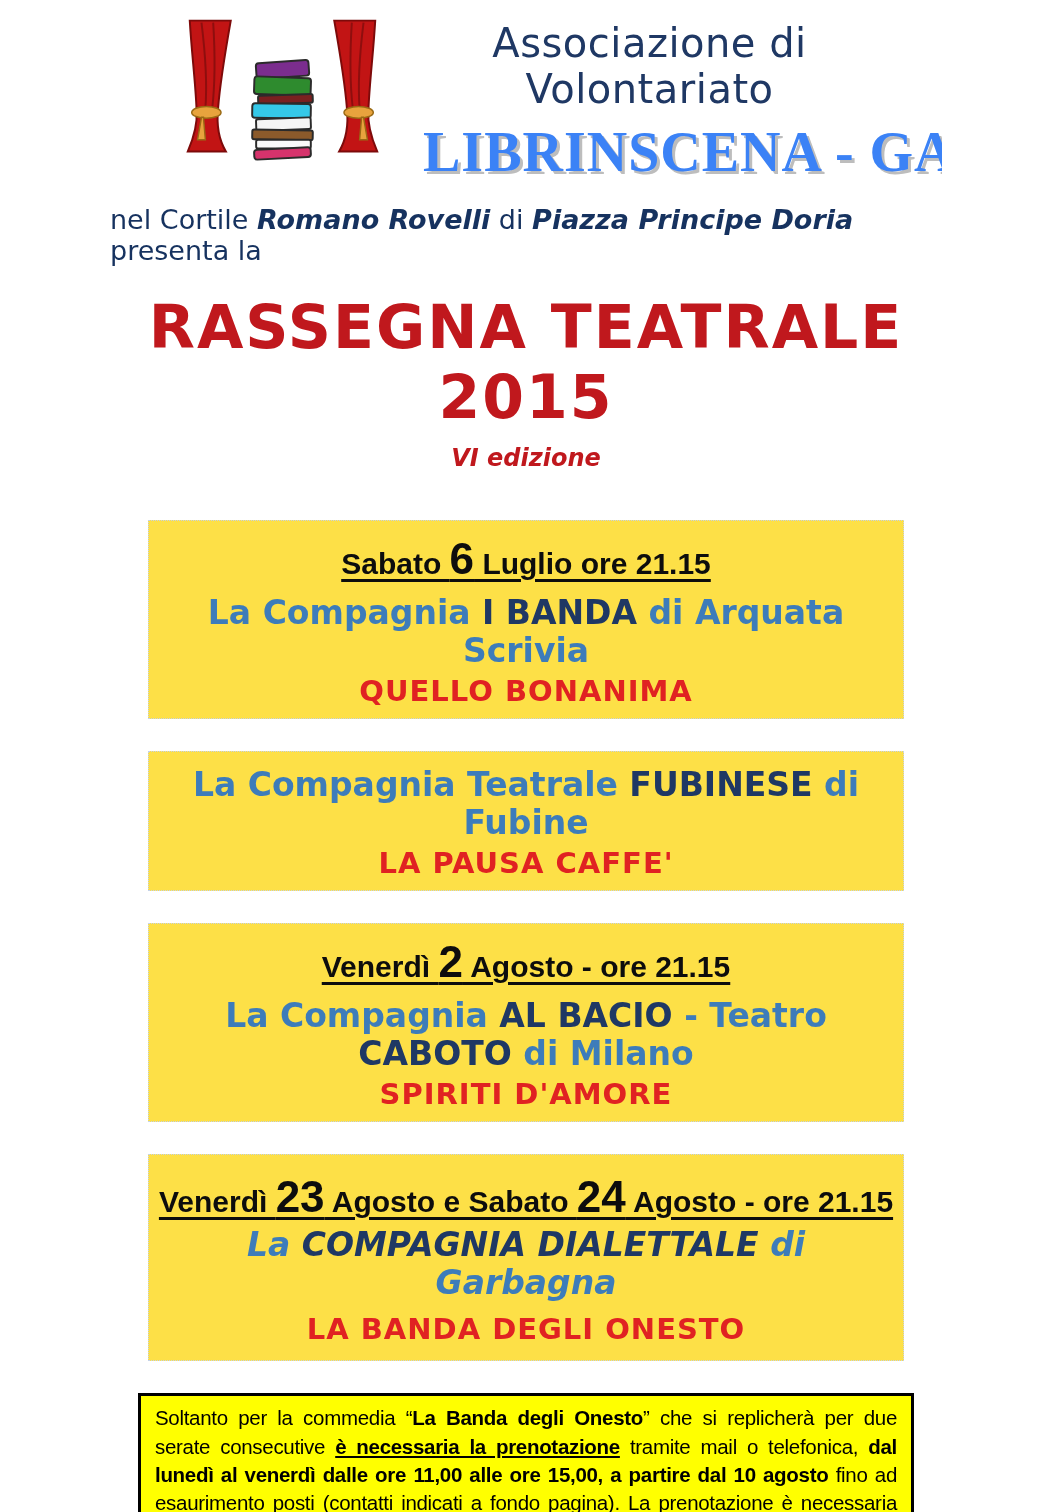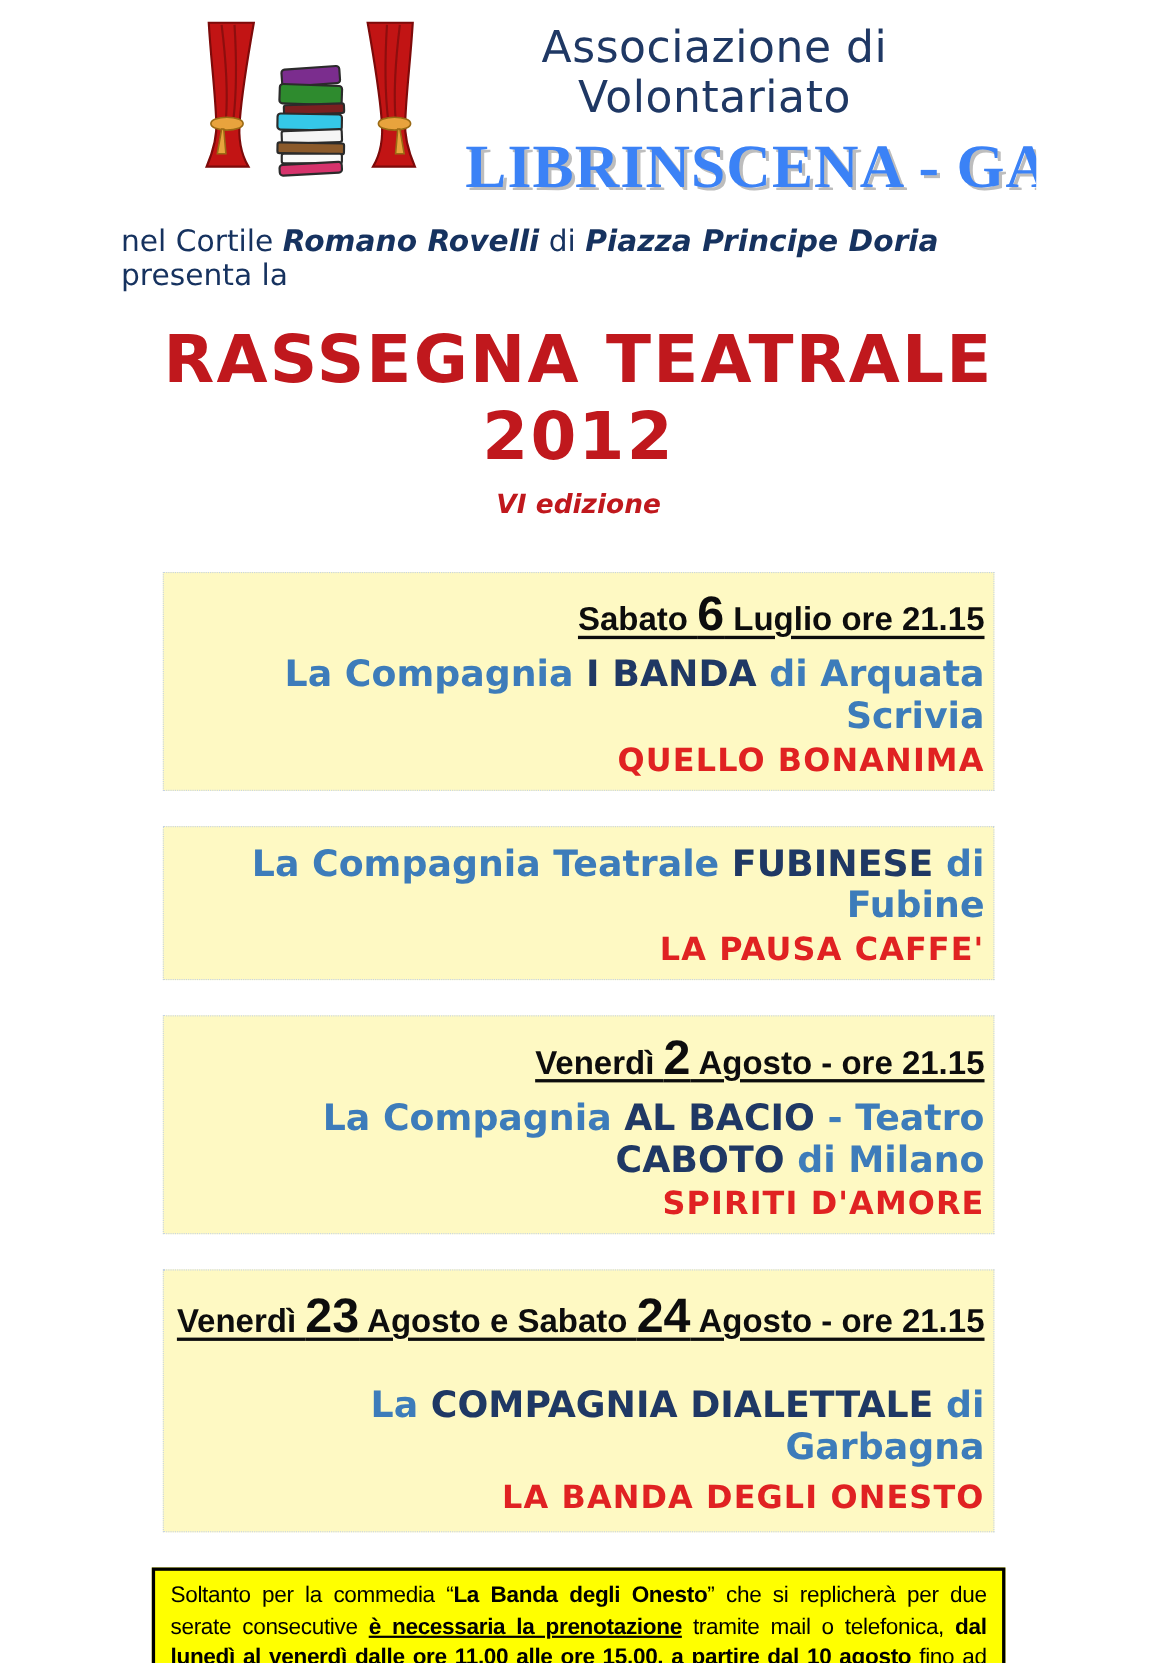--- a/index.html
+++ b/index.html
@@ -28,38 +28,38 @@
     text-align: center; color: #c0181d; font-size: 60px; font-weight: bold;
     letter-spacing: 2px; margin-top: 26px; font-family: "DejaVu Sans", sans-serif;
   }
   .edition {
     text-align: center; color: #c0181d; font-size: 24px;
     font-weight: bold; font-style: italic; margin-top: 12px;
   }
   
   .events { margin: 48px 38px 0; }
   .event {
-    background: #fef9c3; border: 1px dotted #c4d2e6; text-align: right;
+    background: #fde047; border: 1px dotted #c4d2e6; text-align: center;
     padding: 8px 8px 10px; margin-bottom: 32px;
   }
   .event-date {
     font-family: "Liberation Sans", sans-serif; font-weight: bold;
     font-size: 30px; color: #0d0d0d; line-height: 1.35;
   }
   .date-u { text-decoration: underline; text-underline-offset: 5px; }
   .event-date .num { font-size: 44px; }
   .event-company { font-size: 33px; font-weight: bold; margin-top: 6px; line-height: 1.15; }
   .event-company .lt { color: #3d7cba; }
   .event-company .dk { color: #1f3864; }
   .event-play {
     font-size: 29px; font-weight: bold; color: #e02222;
     letter-spacing: 1px; margin-top: 6px; line-height: 1.1;
   }
   .event.spaced { padding: 12px 8px 14px; }
-  .event.spaced .event-company { margin-top: 32px; }
+  .event.spaced .event-company { margin-top: 0; font-style: italic; }
   .event.spaced .event-play { margin-top: 12px; }
   
   .notice {
     margin: 16px 28px 0; background: #ffff00; border: 3px solid #000;
     padding: 8px 14px; font-family: "Liberation Sans", sans-serif;
     font-size: 20.5px; line-height: 1.38; letter-spacing: -0.3px;
     text-align: justify; color: #000;
   }
   .notice b { font-weight: bold; }
   .notice .u { text-decoration: underline; }
@@ -100,21 +100,21 @@
       </g>
     </svg>
     <div class="header-text">
       <div class="assoc">Associazione di Volontariato</div>
       <div class="brand">LIBRINSCENA - GARBAGNA</div>
     </div>
   </div>
 
   <div class="intro"><span>nel Cortile </span><b>Romano Rovelli</b><span> di </span><b>Piazza Principe Doria</b><span> presenta la</span></div>
 
-  <div class="main-title">RASSEGNA TEATRALE 2012</div>
+  <div class="main-title">RASSEGNA TEATRALE 2015</div>
   <div class="edition">VI edizione</div>
 
   <div class="events">
 
     <section class="event">
       <div class="event-date"><span class="date-u"><span>Sabato </span><span class="num">6</span><span> Luglio ore 21.15</span></span></div>
       <div class="event-company"><span class="lt">La Compagnia </span><span class="dk">I BANDA</span><span class="lt"> di Arquata Scrivia</span></div>
       <div class="event-play">QUELLO BONANIMA</div>
     </section>
 

